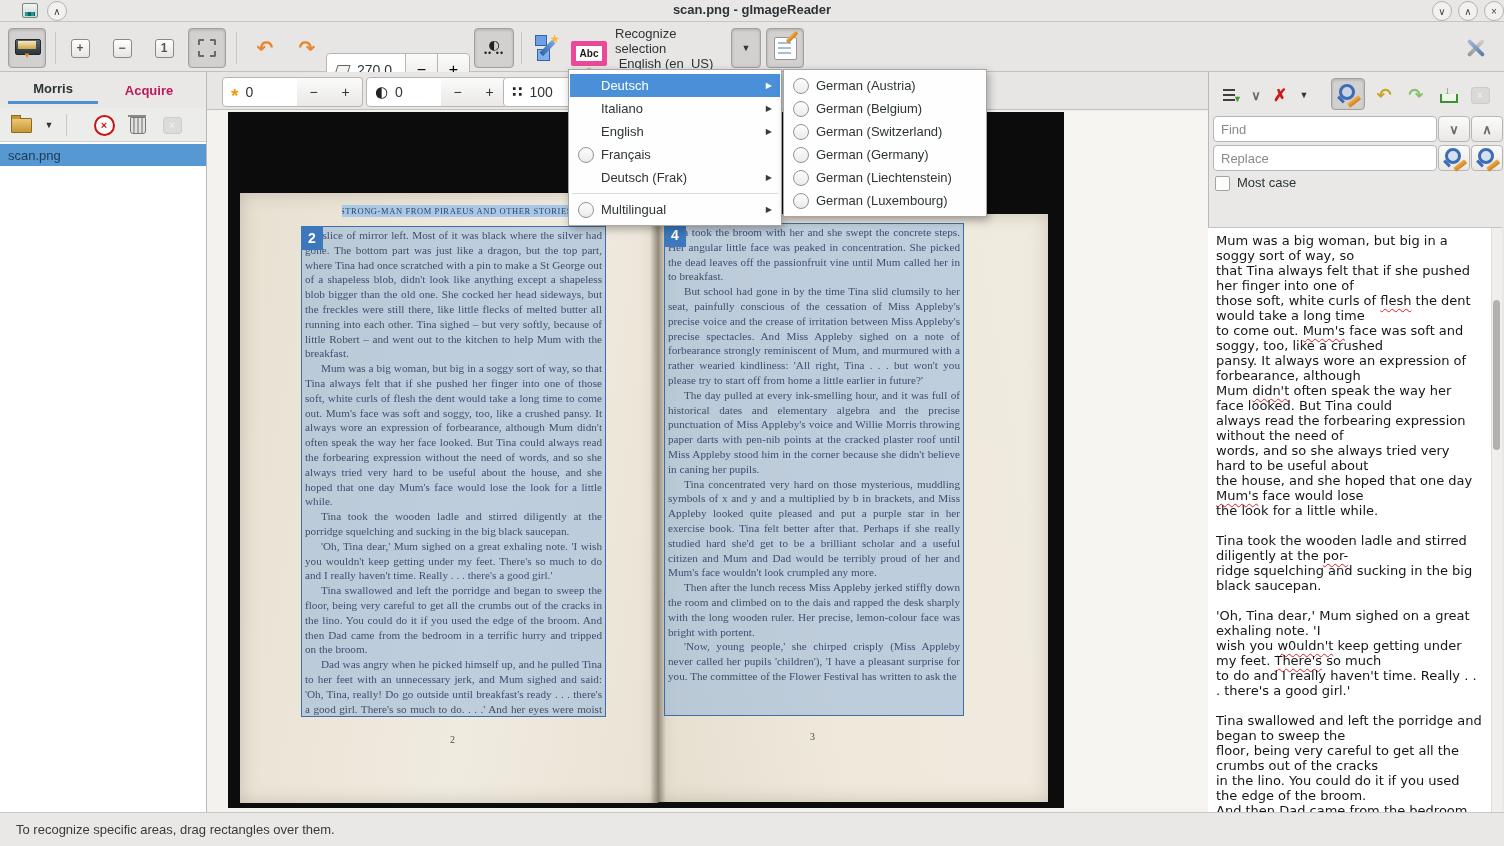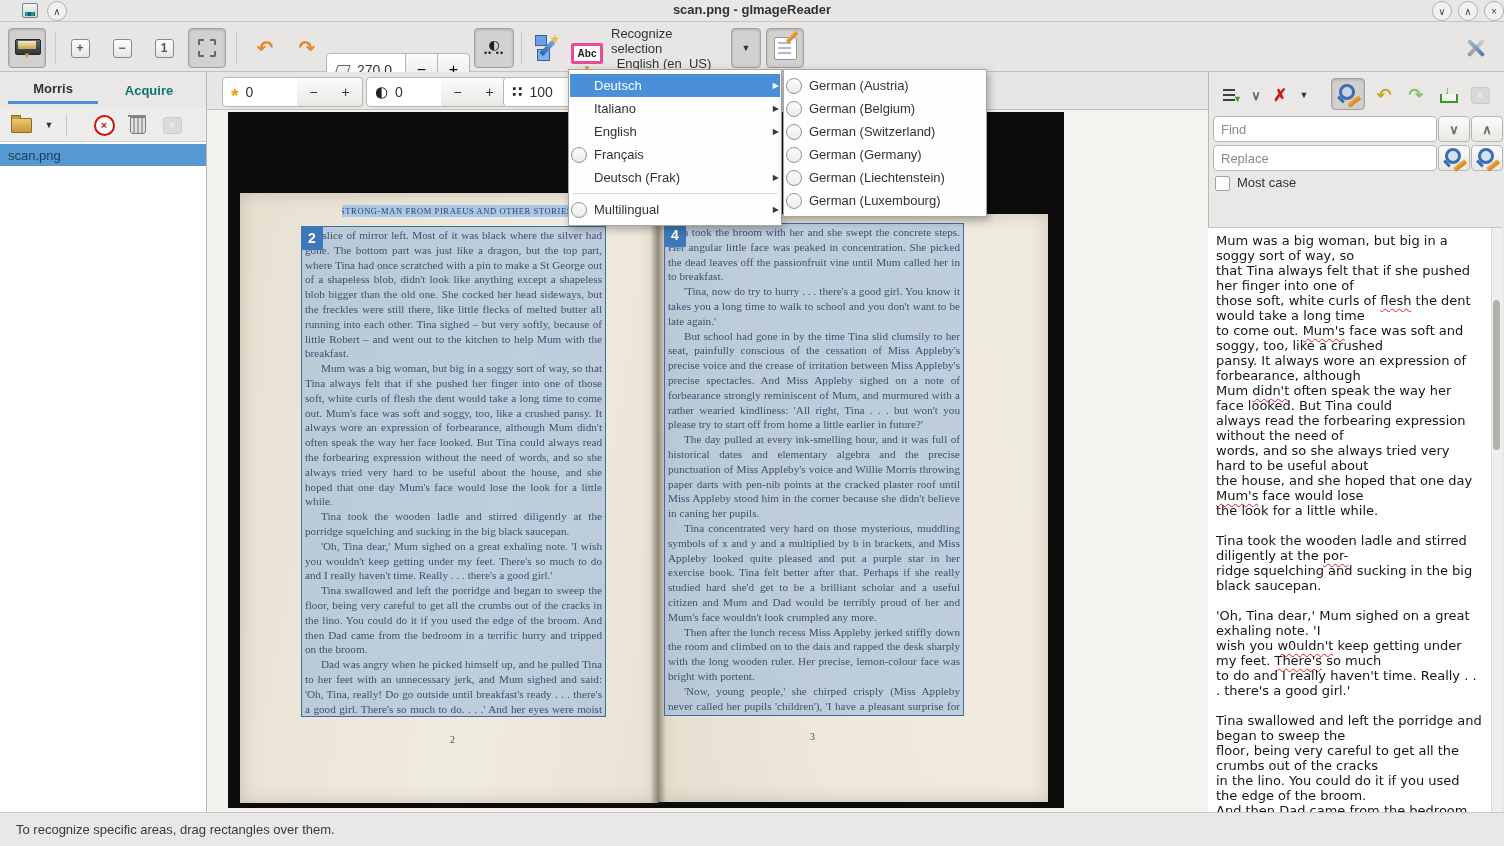--- a/index.html
+++ b/index.html
@@ -34,34 +34,34 @@
   .para{width:11px;height:8px;border:1.5px solid #666;transform:skewX(-18deg);background:#f3f3f1;}
   .halfdots{display:flex;flex-direction:column;align-items:center;line-height:1;}
   .halfdots .hd1{font-size:13px;color:#222;}
   .halfdots .hd2{font-size:9px;letter-spacing:1px;color:#222;margin-top:-2px;}
   .wand{position:relative;width:26px;height:26px;}
   .wand .rod{position:absolute;left:11px;top:4px;width:5px;height:18px;background:linear-gradient(#7aa6e0,#2f62a8);transform:rotate(45deg);border-radius:1px;}
   .wand .star{position:absolute;right:0;top:-3px;color:#f6b73c;font-size:12px;}
   .wand .sq{position:absolute;left:1px;top:0px;width:10px;height:9px;background:#6d9ee8;border:1px solid #35639f;}
   .wand .sq2{position:absolute;left:3px;bottom:0px;width:11px;height:10px;background:#7fb0f0;border:1px solid #35639f;}
   .abcic{display:flex;flex-direction:column;align-items:center;}
-  .abcic .bx{width:26px;height:15px;background:#fff;border:3px solid #ec4899;border-radius:2px;
+  .abcic .bx{width:26px;height:15px;background:#fff;border:5px solid #ec4899;border-radius:2px;
              font-size:10px;font-weight:bold;color:#1a1a1a;display:flex;align-items:center;justify-content:center;margin-top:19px;}
   .abcic .dn{font-size:8px;color:#e8862d;margin-top:0px;}
   .noteic{position:relative;width:21px;height:21px;background:#fdfdfc;border:1px solid #97959a;border-radius:2px;}
   .noteic i{position:absolute;left:3px;width:13px;height:2px;background:#a9bdd6;}
   .noteic .pen{position:absolute;right:-3px;top:-3px;width:14px;height:4px;background:linear-gradient(#f2b04a,#cf7f1c);transform:rotate(-45deg);border-radius:1px;}
   .wrench{position:relative;width:26px;height:26px;opacity:.9;}
   .wrench .b1{position:absolute;left:11px;top:2px;width:4px;height:22px;background:linear-gradient(#cfcfcd,#8f8e8c);transform:rotate(45deg);border-radius:2px;}
   .wrench .b2{position:absolute;left:11px;top:2px;width:4px;height:22px;background:linear-gradient(#9fb6d8,#4a6da0);transform:rotate(-45deg);border-radius:2px;}
   
   #leftpanel{left:0;top:72px;width:207px;height:740px;background:#e9e8e6;border-right:1px solid #b9b8b6;}
   .tab{font-size:13px;font-weight:bold;display:flex;align-items:center;justify-content:center;}
   #tab-files{color:#2e3436;border-bottom:3px solid #4a90d9;}
-  #tab-acquire{color:#0f766e;text-align:right;}
+  #tab-acquire{color:#be185d;text-align:right;}
   #filetoolbar{left:0;top:108px;width:206px;height:34px;background:#ececea;border-bottom:1px solid #cfcecb;}
   .folder{position:relative;width:19px;height:13px;background:linear-gradient(#ecc873,#c89638);border:1px solid #8a6b25;border-radius:1px;}
   .folder:before{content:"";position:absolute;left:-1px;top:-4px;width:8px;height:3px;background:#c89638;border:1px solid #8a6b25;border-bottom:none;}
   .remcirc{width:17px;height:17px;border-radius:50%;border:2px solid #cc1111;background:#fff;color:#cc1111;
            font-size:11px;font-weight:bold;display:flex;align-items:center;justify-content:center;}
   .trash{position:relative;width:14px;height:15px;border:1px solid #777;border-radius:1px 1px 3px 3px;
          background:repeating-linear-gradient(90deg,#e2e2e0 0 2px,#a8a7a5 2px 4px);}
   .trash:before{content:"";position:absolute;left:-3px;top:-3px;width:18px;height:2px;background:#8a8988;}
   .grayx{width:17px;height:15px;background:#cfcecc;border:1px solid #b5b4b2;border-radius:3px;color:#f2f2f1;
          font-size:10px;font-weight:bold;display:flex;align-items:center;justify-content:center;}
@@ -88,21 +88,21 @@
   .hlheader{background:#a9c7e6;color:#2e4668;font-family:"Liberation Serif",serif;font-size:8.5px;
             letter-spacing:.6px;white-space:nowrap;overflow:hidden;display:flex;align-items:center;justify-content:center;}
   .region{background:rgba(131,171,217,.45);border:1px solid #3e6ea8;overflow:hidden;padding:1px 3px;}
   .badge{width:22px;height:24px;background:#3c78bb;color:#fff;font-size:14px;font-weight:bold;
          display:flex;align-items:center;justify-content:center;z-index:5;}
   .bp{margin:0;text-align:justify;font-family:"Liberation Serif",serif;font-size:11.2px;line-height:14.8px;color:#3d5070;}
   .bp.ind{text-indent:16px;}
   .pgnum{font-family:"Liberation Serif",serif;font-size:10px;color:#4a4a52;}
   
   .menu{background:#fefefe;border:1px solid #a7a6a4;box-shadow:2px 3px 8px rgba(0,0,0,.3);padding:4px 1px;z-index:60;}
-  .mitem{height:23px;display:flex;align-items:center;padding:0 1px;font-size:13px;color:#2e3436;}
+  .mitem{height:23px;display:flex;align-items:center;padding:0 8px;font-size:13px;color:#2e3436;}
   .mitem.hl{background:#4a90d9;color:#fff;}
   .mradio{width:14px;height:14px;border:1px solid #949391;border-radius:50%;background:linear-gradient(#fdfdfd,#ecebe9);margin-right:7px;flex:none;}
   .mradio.empty{visibility:hidden;}
   .mlabel{flex:1;white-space:nowrap;}
   .marrow{font-size:8px;color:#3a3a3a;margin-left:10px;}
   .mitem.hl .marrow{color:#fff;}
   .msep{height:1px;background:#dad9d7;margin:4px 2px;}
   
   #rightpanel{left:1208px;top:72px;width:296px;height:740px;background:#e9e8e6;border-left:1px solid #b9b8b6;}
   .insic{position:relative;width:18px;height:15px;}
@@ -287,21 +287,20 @@
         <p class="bp ind">Mum was a big woman, but big in a soggy sort of way, so that Tina always felt that if she pushed her finger into one of those soft, white curls of flesh the dent would take a long time to come out. Mum's face was soft and soggy, too, like a crushed pansy. It always wore an expression of forbearance, although Mum didn't often speak the way her face looked. But Tina could always read the forbearing expression without the need of words, and so she always tried very hard to be useful about the house, and she hoped that one day Mum's face would lose the look for a little while.</p>
         <p class="bp ind">Tina took the wooden ladle and stirred diligently at the porridge squelching and sucking in the big black saucepan.</p>
         <p class="bp ind">'Oh, Tina dear,' Mum sighed on a great exhaling note. 'I wish you wouldn't keep getting under my feet. There's so much to do and I really haven't time. Really . . . there's a good girl.'</p>
         <p class="bp ind">Tina swallowed and left the porridge and began to sweep the floor, being very careful to get all the crumbs out of the cracks in the lino. You could do it if you used the edge of the broom. And then Dad came from the bedroom in a terrific hurry and tripped on the broom.</p>
         <p class="bp ind">Dad was angry when he picked himself up, and he pulled Tina to her feet with an unnecessary jerk, and Mum sighed and said: 'Oh, Tina, really! Do go outside until breakfast's ready . . . there's a good girl. There's so much to do. . . .' And her eyes were moist with forbearance.</p>
       </div>
     <div class="abs badge" style="left:94px;top:116px">2</div>
 
     <div class="abs region" style="left:457px;top:113px;width:300px;height:493px">
         <p class="bp">Tina took the broom with her and she swept the concrete steps. Her angular little face was peaked in concentration. She picked the dead leaves off the passionfruit vine until Mum called her in to breakfast.</p>
-        <p class="bp ind">'Tina, now do try to hurry . . . there's a good girl. You know it takes you a long time to walk to school and you don't want to be late again.'</p>
         <p class="bp ind">But school had gone in by the time Tina slid clumsily to her seat, painfully conscious of the cessation of Miss Appleby's precise voice and the crease of irritation between Miss Appleby's precise spectacles. And Miss Appleby sighed on a note of forbearance strongly reminiscent of Mum, and murmured with a rather wearied kindliness: 'All right, Tina . . . but won't you please try to start off from home a little earlier in future?'</p>
         <p class="bp ind">The day pulled at every ink-smelling hour, and it was full of historical dates and elementary algebra and the precise punctuation of Miss Appleby's voice and Willie Morris throwing paper darts with pen-nib points at the cracked plaster roof until Miss Appleby stood him in the corner because she didn't believe in caning her pupils.</p>
         <p class="bp ind">Tina concentrated very hard on those mysterious, muddling symbols of x and y and a multiplied by b in brackets, and Miss Appleby looked quite pleased and put a purple star in her exercise book. Tina felt better after that. Perhaps if she really studied hard she'd get to be a brilliant scholar and a useful citizen and Mum and Dad would be terribly proud of her and Mum's face wouldn't look crumpled any more.</p>
         <p class="bp ind">Then after the lunch recess Miss Appleby jerked stiffly down the room and climbed on to the dais and rapped the desk sharply with the long wooden ruler. Her precise, lemon-colour face was bright with portent.</p>
         <p class="bp ind">'Now, young people,' she chirped crisply (Miss Appleby never called her pupils 'children'), 'I have a pleasant surprise for you. The committee of the Flower Festival has written to ask the</p>
       </div>
     <div class="abs badge" style="left:457px;top:113px">4</div>
 
     <div class="abs pgnum" style="left:243px;top:624px">2</div>
     <div class="abs pgnum" style="left:603px;top:621px">3</div>

